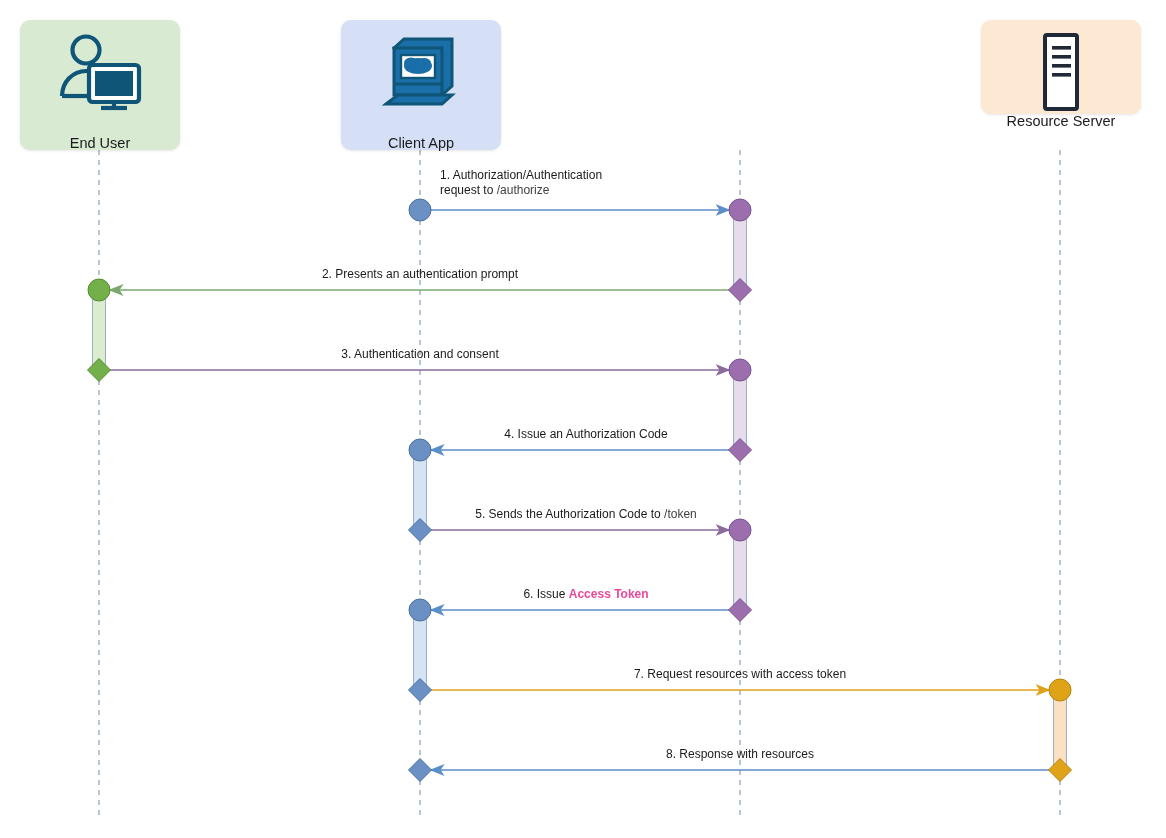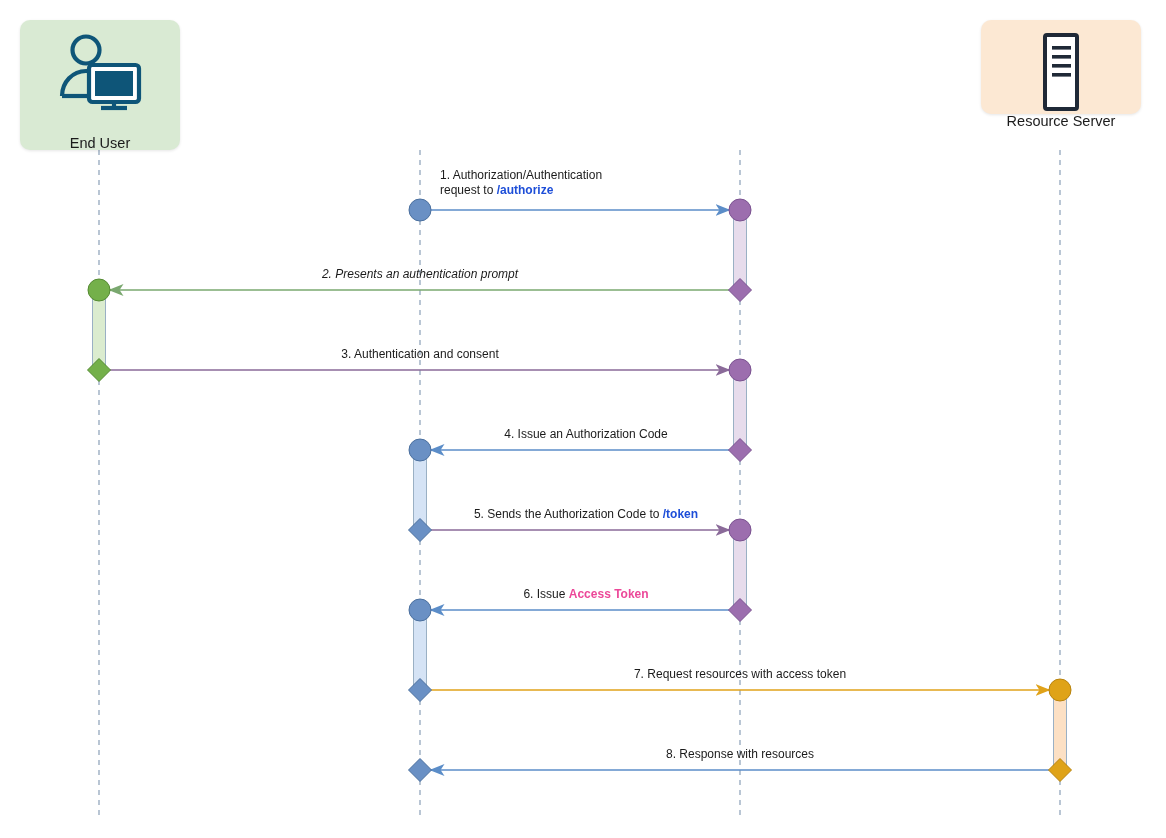--- a/index.html
+++ b/index.html
@@ -58,22 +58,22 @@
     white-space: nowrap;
     text-align: center;
     transform: translateX(-50%);
   }
   .msg-label.two-line {
     white-space: normal;
     text-align: left;
     transform: none;
   }
   .hl-blue {
-    color: #1d4ed8;
-    font-weight: bold;
+    color: #404040;
+    font-weight: normal;
   }
   .hl-green {
     color: #ec4899;
     font-weight: bold;
   }
 </style>
 </head>
 <body>
 
 <div id="diagram-root">
@@ -146,41 +146,56 @@
         <line x1="5" y1="62" x2="33" y2="62" stroke="#0e5578" stroke-width="4.2"></line>
         <rect x="32" y="31" width="50" height="37" rx="3.5" fill="#ffffff" stroke="#0e5578" stroke-width="4.2"></rect>
         <rect x="38" y="37" width="38" height="25" fill="#0e5578"></rect>
         <line x1="57" y1="68" x2="57" y2="73" stroke="#0e5578" stroke-width="4.2"></line>
         <line x1="44" y1="74" x2="70" y2="74" stroke="#0e5578" stroke-width="4.2"></line>
       </svg>
     </div>
     <div class="participant-label">End User</div>
   </div>
 
+  <div class="participant-box" id="pbox-client-app" style="left: 341px; top: 20px; width: 160px; height: 130px; background: rgb(213, 224, 247);">
+    <div class="participant-icon">
+      <svg width="78" height="78" viewBox="0 0 78 78" xmlns="http://www.w3.org/2000/svg">
+        <path d="M12 14 L22 5 L70 5 L70 52 L60 61 Z" fill="#1b6fa8" stroke="#0e5578" stroke-width="3"></path>
+        <rect x="12" y="14" width="48" height="47" fill="#1b6fa8" stroke="#0e5578" stroke-width="3"></rect>
+        <rect x="19" y="21" width="34" height="23" fill="#ffffff" stroke="#0e5578" stroke-width="2.4"></rect>
+        <ellipse cx="36" cy="32" rx="14" ry="8" fill="#1b6fa8"></ellipse>
+        <ellipse cx="29" cy="29" rx="7" ry="5.5" fill="#1b6fa8"></ellipse>
+        <ellipse cx="42" cy="29" rx="7" ry="5" fill="#1b6fa8"></ellipse>
+        <line x1="12" y1="50" x2="60" y2="50" stroke="#0e5578" stroke-width="3"></line>
+        <path d="M4 70 L16 61 L70 61 L60 70 Z" fill="#1b6fa8" stroke="#0e5578" stroke-width="3"></path>
+      </svg>
+    </div>
+    <div class="participant-label">Client App</div>
+  </div>
 
 
   <div class="participant-box" id="pbox-resource-server" style="left: 981px; top: 20px; width: 160px; height: 94px; background: rgb(252, 232, 211);">
     <div class="participant-icon">
       <svg width="56" height="80" viewBox="0 0 56 80" xmlns="http://www.w3.org/2000/svg">
         <rect x="12" y="3" width="32" height="74" rx="2" fill="#ffffff" stroke="#1f2937" stroke-width="4"></rect>
         <rect x="19" y="14" width="19" height="3.6" fill="#1f2937"></rect>
         <rect x="19" y="23" width="19" height="3.6" fill="#1f2937"></rect>
         <rect x="19" y="32" width="19" height="3.6" fill="#1f2937"></rect>
         <rect x="19" y="41" width="19" height="3.6" fill="#1f2937"></rect>
       </svg>
     </div>
     <div class="participant-label">Resource Server</div>
   </div>
 
   <div id="labels-layer">
       <div class="msg-label two-line" style="left: 440px; top: 168px;">
         <div>1. Authorization/Authentication</div>
         <div>request to <span class="hl-blue">/authorize</span></div>
       </div>
-      <div class="msg-label" style="left: 420px; top: 267px; font-style: italic;">
+      <div class="msg-label" style="left: 420px; top: 267px;">
         <div>2. Presents an authentication prompt</div>
       </div>
       <div class="msg-label" style="left: 420px; top: 347px;">
         <div>3. Authentication and consent</div>
       </div>
       <div class="msg-label" style="left: 586px; top: 427px;">
         <div>4. Issue an Authorization Code</div>
       </div>
       <div class="msg-label" style="left: 586px; top: 507px;">
         <div>5. Sends the Authorization Code to <span class="hl-blue">/token</span></div>

